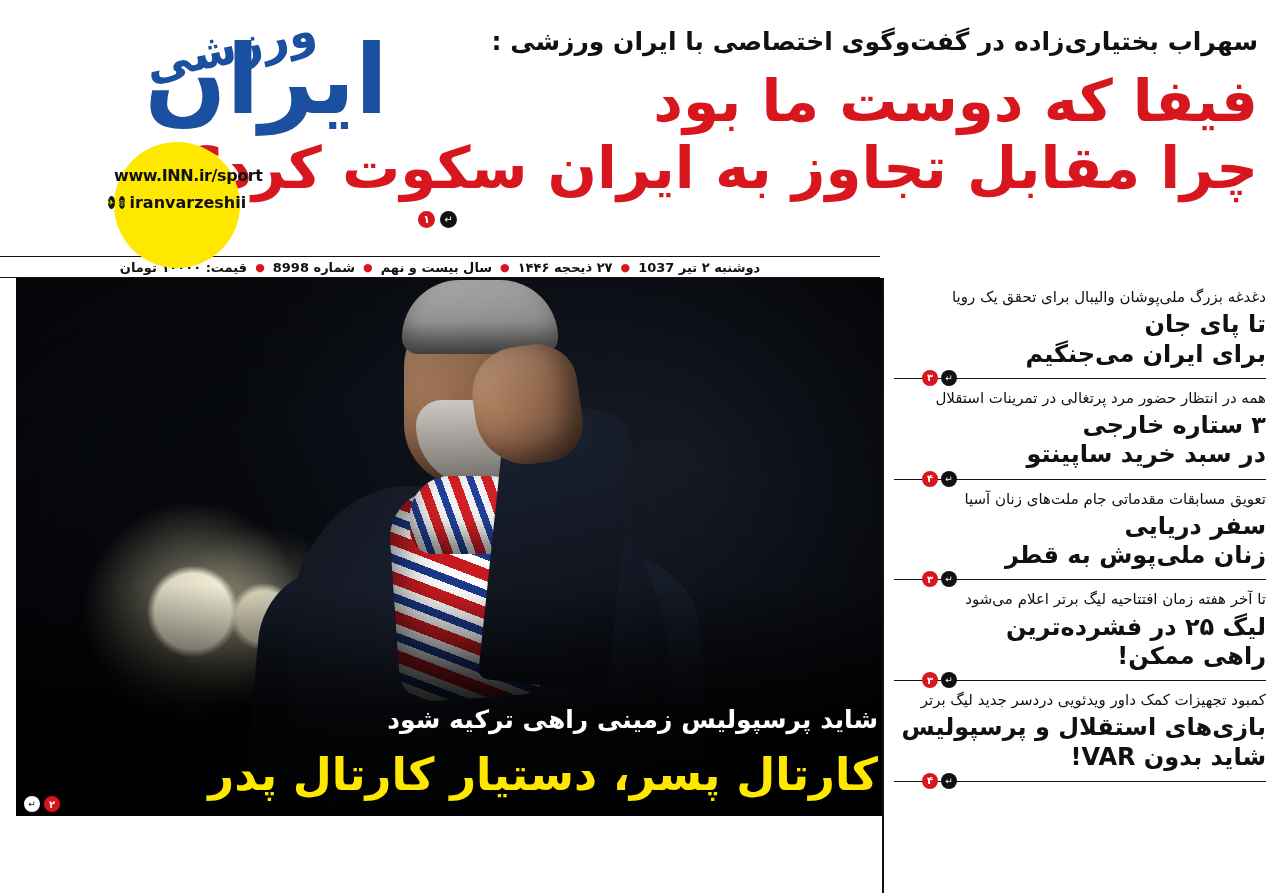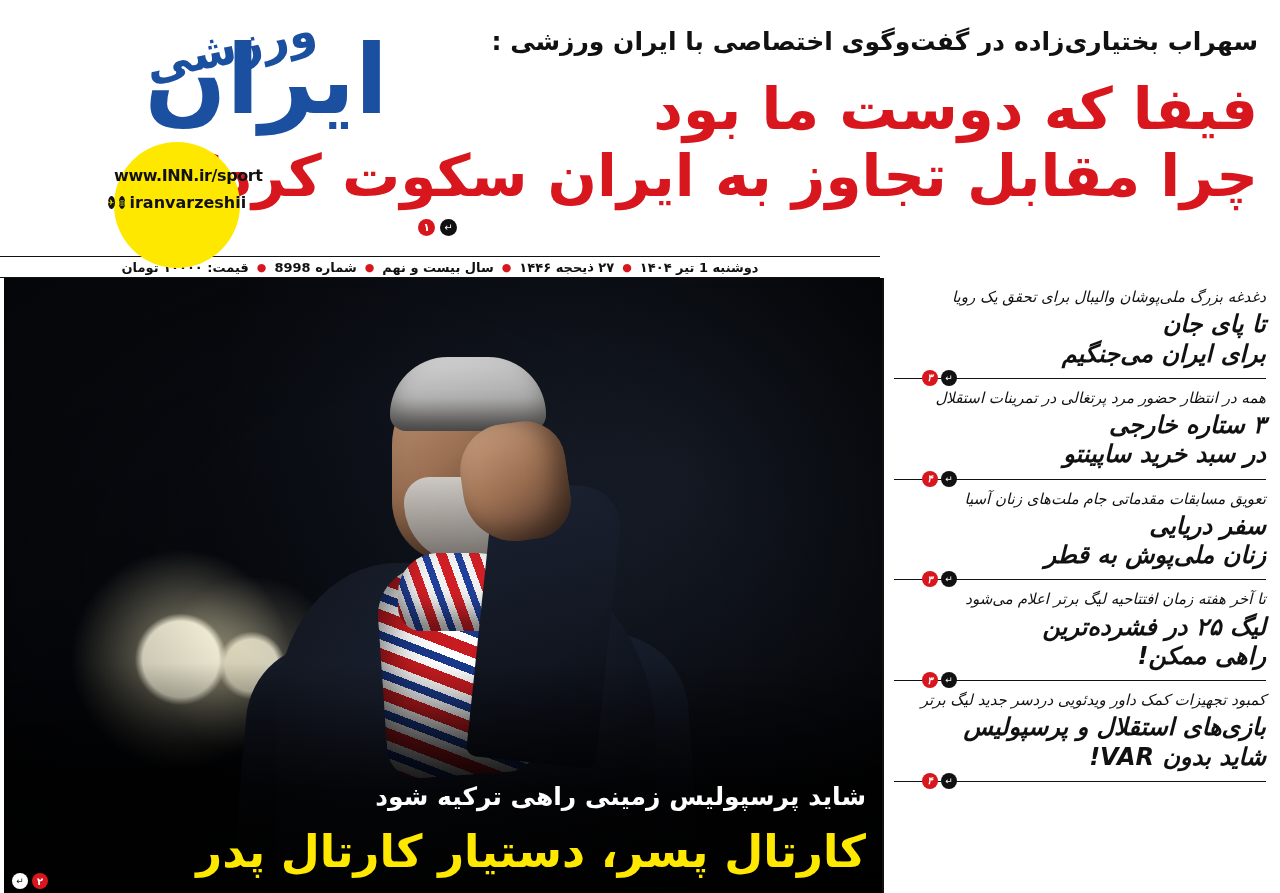--- a/index.html
+++ b/index.html
@@ -18,21 +18,21 @@
     position: absolute; top: 0; left: 0; width: 1280px; height: 278px;
     background: #ffffff;
   }
   .masthead-headline-zone {
     position: absolute; top: 0; right: 0; width: 880px; height: 278px;
     padding: 26px 22px 0 18px;
     text-align: right;
   }
   .kicker {
     font-size: 25px; font-weight: bold; color: #111; line-height: 1.25;
-    letter-spacing: -0.3px; margin-bottom: 20px; direction: rtl;
+    letter-spacing: -0.3px; margin-bottom: 12px; direction: rtl;
   }
   .main-head-1 {
     font-size: 58px; font-weight: bold; line-height: 1.12; direction: rtl;
     color: #111; white-space: nowrap;
   }
   .main-head-1 .red { color: #d8161d; }
   .main-head-2 {
     font-size: 58px; font-weight: bold; line-height: 1.12; direction: rtl;
     color: #d8161d; white-space: nowrap; margin-top: 2px;
   }
@@ -95,21 +95,21 @@
     border-top: 1px solid #111; border-bottom: 1px solid #111;
     display: flex; align-items: center; justify-content: center;
     direction: rtl;
     font-size: 13px; font-weight: bold; color: #111;
   }
   .datebar span { padding: 0 4px; }
   .datebar .sep { color: #d8161d; font-size: 11px; }
 
   
   .hero {
-    position: absolute; top: 278px; left: 4px; width: 884px; height: 615px;
+    position: absolute; top: 278px; left: 16px; width: 884px; height: 538px;
     background: #05060a;
     overflow: hidden;
   }
   .hero-bg {
     position: absolute; inset: 0;
     background:
       radial-gradient(circle at 20% 62%, rgba(255,250,225,0.95) 0 38px, rgba(255,245,200,0.35) 46px, rgba(0,0,0,0) 110px),
       radial-gradient(circle at 28% 63%, rgba(255,250,225,0.8) 0 26px, rgba(255,245,200,0.22) 34px, rgba(0,0,0,0) 90px),
       radial-gradient(circle at 77% 32%, rgba(90,110,150,0.22), rgba(0,0,0,0) 60%),
       linear-gradient(160deg, #0a0d14 0%, #05070b 45%, #04050a 100%);
@@ -222,21 +222,21 @@
   }
 
   
   .sidebar {
     position: absolute; top: 278px; right: 0; width: 396px; height: 615px;
     background: #ffffff;
     border-right: 0;
     padding: 0 14px 0 10px;
     direction: rtl;
   }
-  .sb-item { padding-top: 9px; font-style: italic; }
+  .sb-item { padding-top: 9px; }
   .sb-over {
     font-size: 15px; color: #111; line-height: 1.35; text-align: right;
     padding-bottom: 3px;
   }
   .sb-title {
     font-size: 24px; font-weight: bold; color: #111; line-height: 1.22;
     text-align: right;
   }
   .sb-rule {
     position: relative; height: 1px; background: #111; margin-top: 9px;
@@ -288,21 +288,21 @@
           <div class="logo-social">
             <span class="si">✈</span>
             <span class="si">◎</span>
             <span class="handle">iranvarzeshii</span>
           </div>
         </div>
       </div>
     </div>
 
     <div class="datebar">
-      <span>دوشنبه 1 تیر ۱۴۰۴</span>
+      <span>دوشنبه ۲ تیر 1037</span>
       <span class="sep">●</span>
       <span>۲۷ ذیحجه ۱۴۴۶</span>
       <span class="sep">●</span>
       <span>سال بیست و نهم</span>
       <span class="sep">●</span>
       <span>شماره 8998</span>
       <span class="sep">●</span>
       <span>قیمت: ۱۰۰۰۰ تومان</span>
     </div>
   </div>

